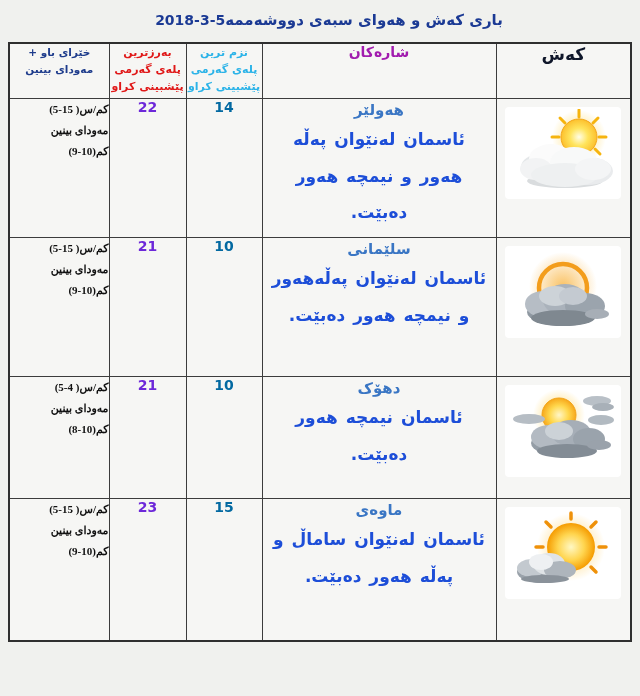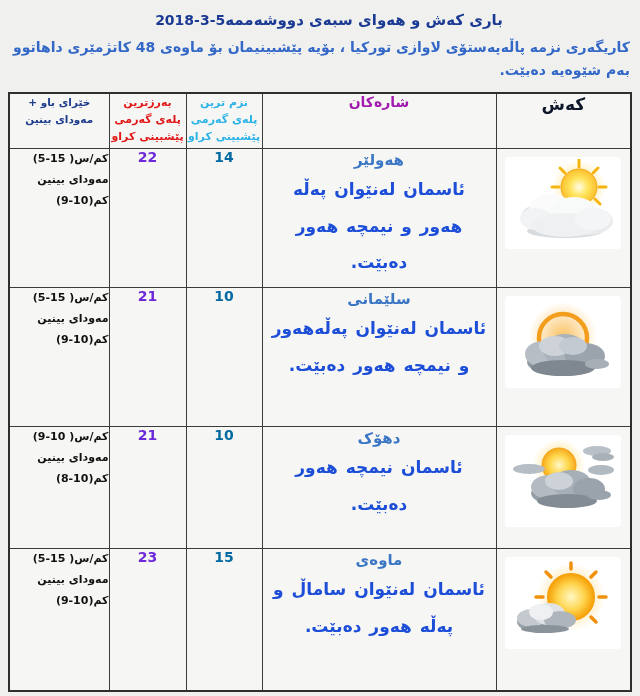--- a/index.html
+++ b/index.html
@@ -2,21 +2,21 @@
 <html lang="ku" dir="rtl"><head>
 <meta charset="utf-8">
 <style>
   html,body{margin:0;padding:0;}
   body{
     width:640px;height:696px;
     background:#f0f1ee;
     font-family:"DejaVu Sans","Liberation Sans",sans-serif;
     overflow:hidden;
   }
-  .masthead{padding:8px 10px 0;}
+  .masthead{padding:8px 27px 0;}
   .page-title{
     text-align:center;
     color:#1b3a94;
     font-weight:bold;
     font-size:15px;
     line-height:24px;
   }
   .page-title .date{
     direction:ltr;unicode-bidi:isolate;
     display:inline-block;
@@ -69,36 +69,35 @@
   .city-name{color:#3a76c4;font-weight:bold;font-size:15px;line-height:22px;}
   .city-desc{
     color:#1d4ed8;font-weight:bold;
     font-size:17px;line-height:2.15;
     text-align:center;padding:0 6px;
     word-spacing:2px;
   }
   td.low-cell,td.high-cell{text-align:center;padding-top:30px;font-weight:bold;font-size:14px;}
   td.high-cell{color:#6d28d9;}
   td.low-cell{color:#0369a1;}
-  td.wind-cell{padding:8px 8px 0 4px;font-weight:bold;font-size:11px;color:#111;text-align:right;line-height:1.9;}
+  td.wind-cell{padding:8px 8px 0 4px;font-weight:bold;font-size:11px;color:#111;text-align:right;line-height:1.9;font-family:Liberation Serif, serif;}
   .wline bdi{unicode-bidi:isolate;direction:ltr;margin-inline-start:2px;}
   
   tr.r1 td{height:138px;}
   tr.r2 td{height:138px;}
   tr.r3 td{height:121px;}
   tr.r4 td{height:141px;}
 </style>
 </head>
 <body>
 
 <div class="masthead">
   <div class="page-title">
     <span>باری کەش و هەوای سبەی دووشەممە</span><span class="date">2018-3-5</span>
   </div>
-  <div class="page-subtitle">کاریگەری نزمە پاڵەپەستۆی لاوازی تورکیا ، بۆیە پێشبینیمان بۆ ماوەی 48 کاتژمێری داهاتوو بەم شێوەیە دەبێت.</div>
 </div>
 
 <table class="wx" dir="rtl">
   <colgroup>
     <col style="width:135px">
       <col style="width:234px">
       <col style="width:76px">
       <col style="width:77px">
       <col style="width:100px">
   </colgroup>
@@ -231,21 +230,21 @@
         </svg>
       </div>
     </td>
     <td class="city-cell">
       <div class="city-name">دهۆک</div>
       <div class="city-desc">ئاسمان نیمچە هەور دەبێت.</div>
     </td>
     <td class="low-cell">10</td>
     <td class="high-cell">21</td>
     <td class="wind-cell">
-      <div class="wline"><span>کم/س</span><bdi>(9-10 )</bdi></div>
+      <div class="wline"><span>کم/س</span><bdi>(5-4 )</bdi></div>
       <div class="wline">مەودای بینین</div>
       <div class="wline"><span>کم</span><bdi>(8-10)</bdi></div>
     </td>
   </tr>
 
   <tr class="r4">
     <td class="icon-cell">
       <div class="icon-wrap">
         <svg width="112" height="88" viewBox="0 0 112 88">
           <defs>

